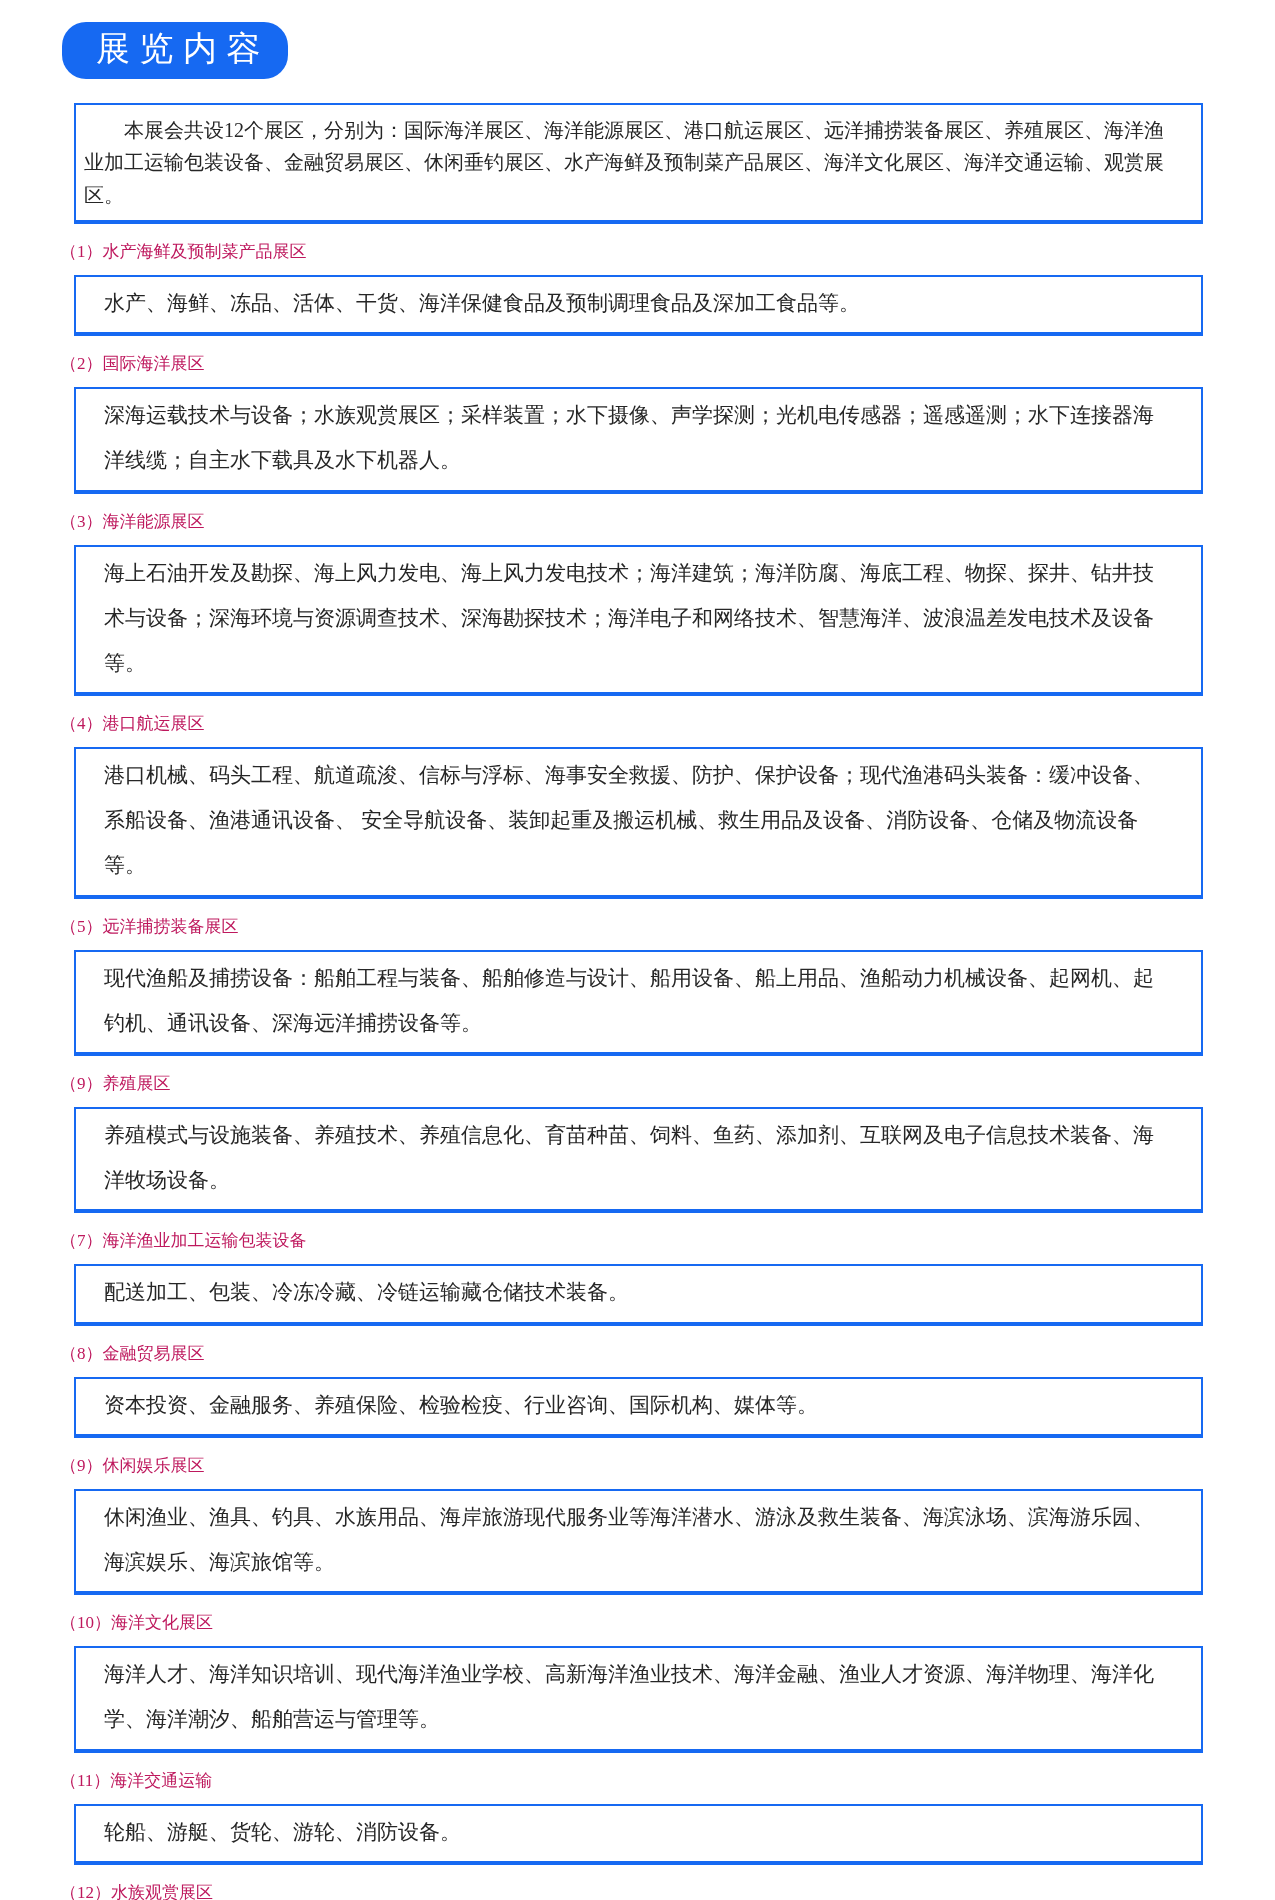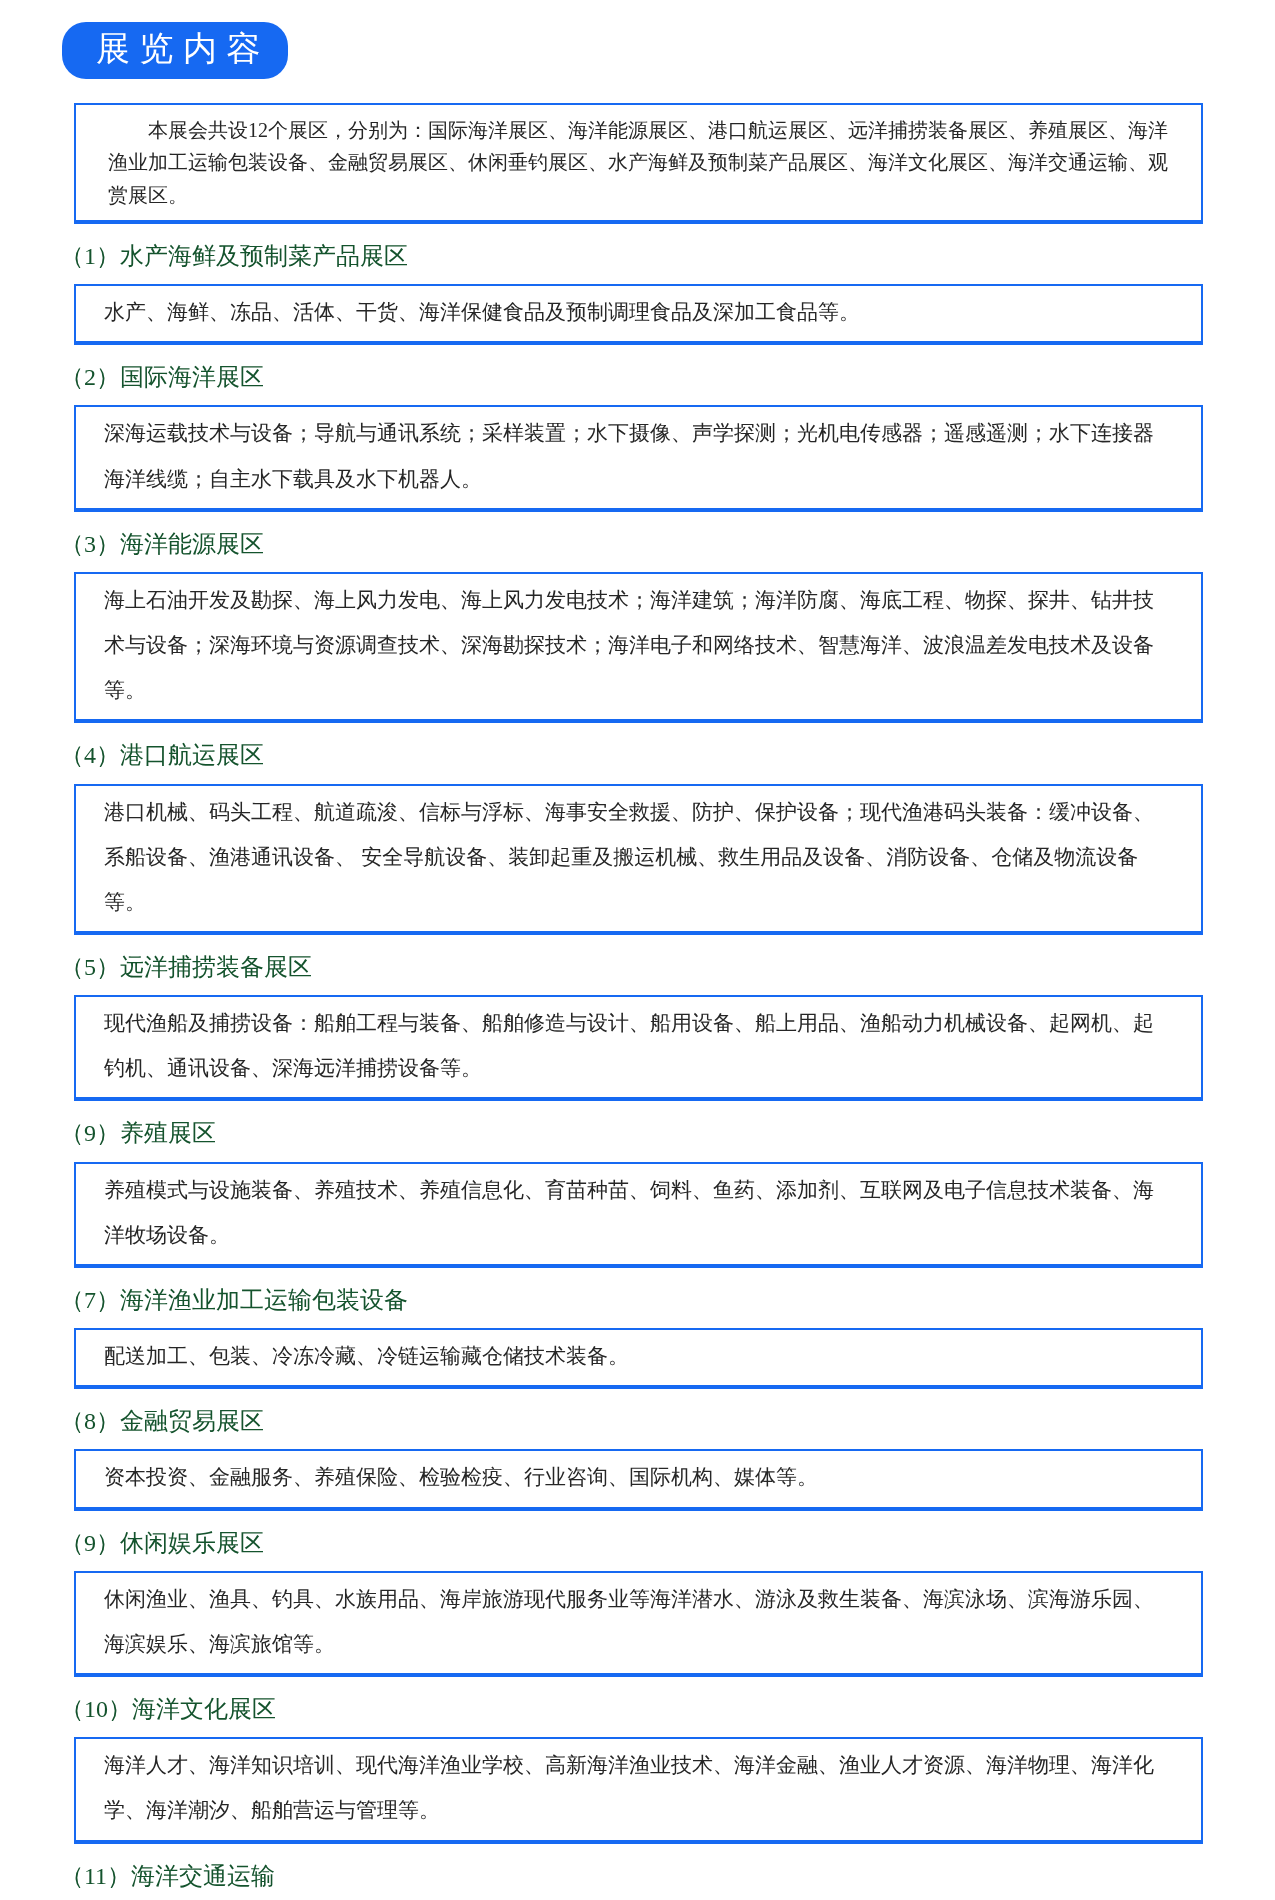--- a/index.html
+++ b/index.html
@@ -31,33 +31,33 @@
   }
   .box {
     margin-left: 14px;
     border: 2px solid var(--accent, #1669f2);
     border-bottom-width: 4px;
     background: #ffffff;
     box-sizing: border-box;
   }
   .intro-box {
     margin-top: 24px;
-    padding: 9px 24px 9px 32px;
+    padding: 9px 24px 9px 8px;
   }
   .intro-text {
     margin: 0;
     font-size: 20px;
     line-height: 1.62;
     text-indent: 2em;
     color: #262626;
   }
   .section-heading {
-    font-size: 24px;
+    font-size: 17px;
     font-weight: 400;
-    color: #14532d;
+    color: #be185d;
     margin: 17px 0 12px 0;
     line-height: 1.3;
   }
   .section-box {
     padding: 4px 28px 6px 28px;
   }
   .section-body {
     margin: 0;
     font-size: 21px;
     line-height: 2.15;
@@ -81,21 +81,21 @@
   <section>
     <h2 class="section-heading">（1）水产海鲜及预制菜产品展区</h2>
     <div class="box section-box">
       <p class="section-body">水产、海鲜、冻品、活体、干货、海洋保健食品及预制调理食品及深加工食品等。</p>
     </div>
   </section>
 
   <section>
     <h2 class="section-heading">（2）国际海洋展区</h2>
     <div class="box section-box">
-      <p class="section-body">深海运载技术与设备；导航与通讯系统；采样装置；水下摄像、声学探测；光机电传感器；遥感遥测；水下连接器海洋线缆；自主水下载具及水下机器人。</p>
+      <p class="section-body">深海运载技术与设备；水族观赏展区；采样装置；水下摄像、声学探测；光机电传感器；遥感遥测；水下连接器海洋线缆；自主水下载具及水下机器人。</p>
     </div>
   </section>
 
   <section>
     <h2 class="section-heading">（3）海洋能源展区</h2>
     <div class="box section-box">
       <p class="section-body">海上石油开发及勘探、海上风力发电、海上风力发电技术；海洋建筑；海洋防腐、海底工程、物探、探井、钻井技术与设备；深海环境与资源调查技术、深海勘探技术；海洋电子和网络技术、智慧海洋、波浪温差发电技术及设备等。</p>
     </div>
   </section>
 

